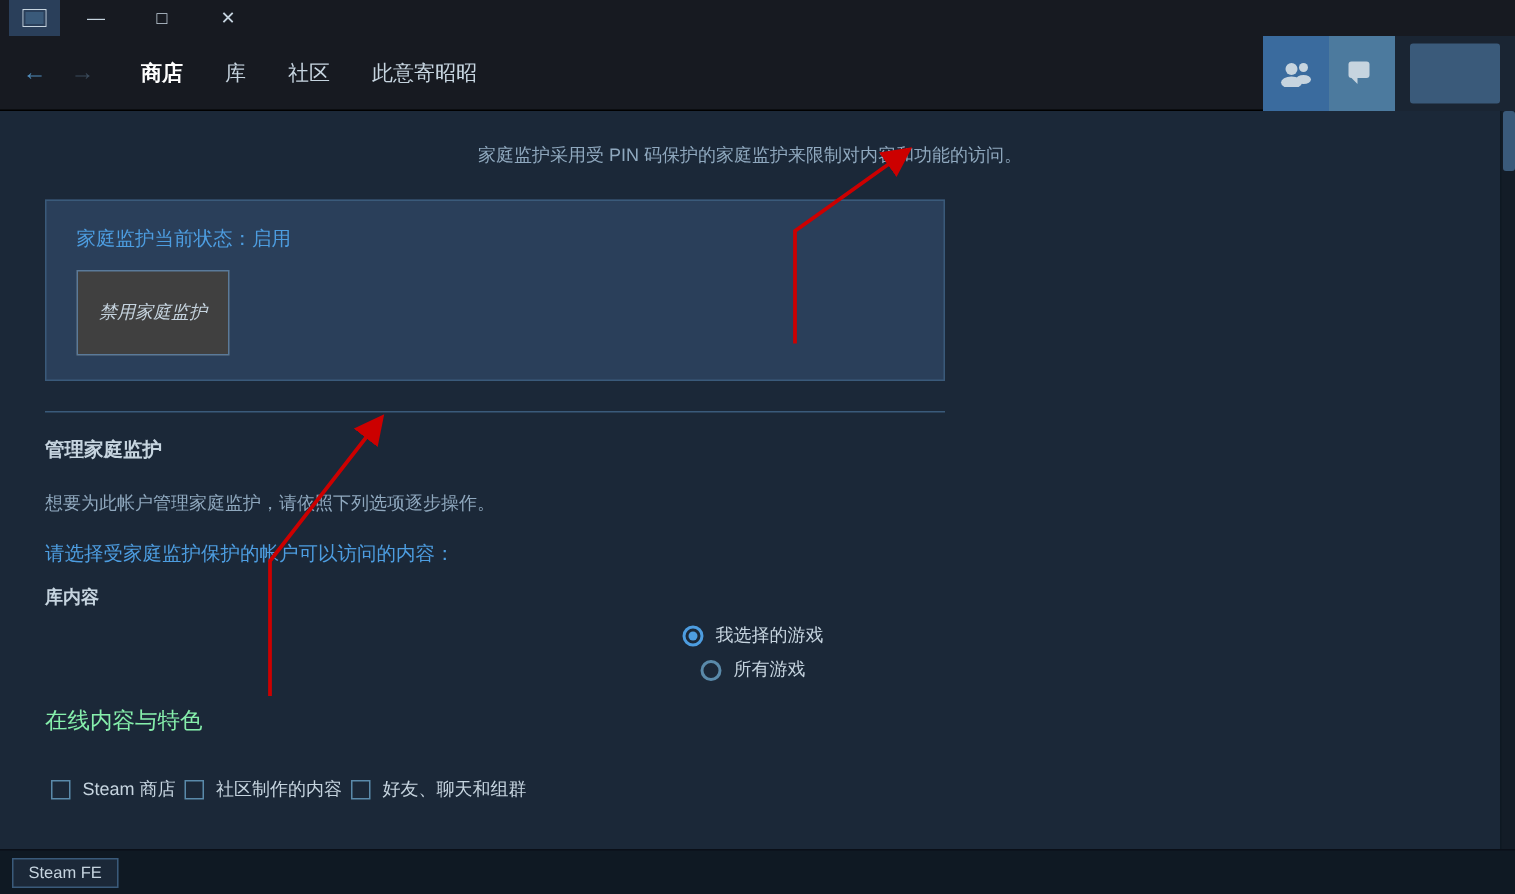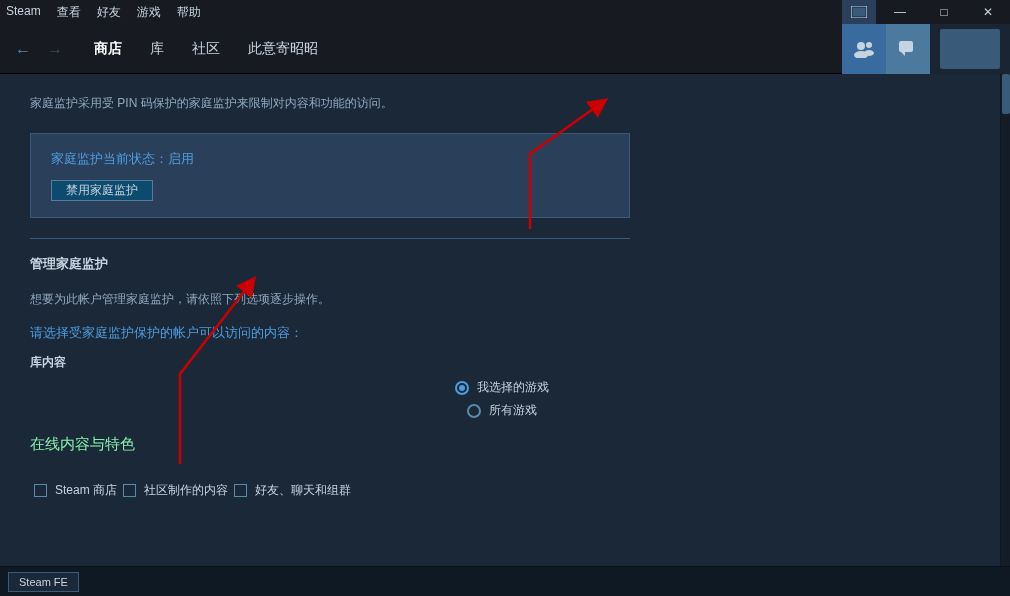--- a/index.html
+++ b/index.html
@@ -135,44 +135,46 @@
     }
     .content-area::-webkit-scrollbar-thumb {
       background: #3a5a7a;
     }
 
     .desc-text {
       font-size: 12px;
       color: #8fa8be;
       margin-bottom: 20px;
       line-height: 1.6;
+      text-align: center;
     }
 
     .status-box {
       background: #2a3f5a;
       border: 1px solid #3a5a7a;
       padding: 16px 20px;
       margin-bottom: 20px;
       max-width: 600px;
     }
 
     .status-line {
       font-size: 13px;
       color: #4d9de0;
       margin-bottom: 12px;
     }
 
     .btn-disable {
-      background: #0c4a6e;
+      background: #404040;
       border: 1px solid #5a7a9a;
       color: #c6d4df;
-      padding: 1px 14px;
+      padding: 19px 14px;
       font-size: 12px;
       cursor: pointer;
       font-family: "Microsoft YaHei", Arial, sans-serif;
+      font-style: italic;
     }
 
     .divider {
       border: none;
       border-top: 1px solid #3a5a7a;
       margin: 16px 0;
       max-width: 600px;
     }
 
     .section-title {
@@ -276,27 +278,20 @@
       left: 0;
       width: 100%;
       height: 100%;
       pointer-events: none;
     }
   </style>
 </head>
 <body>
 
 <div class="titlebar">
-  <div class="titlebar-menu">
-    <span>Steam</span>
-    <span>查看</span>
-    <span>好友</span>
-    <span>游戏</span>
-    <span>帮助</span>
-  </div>
   <div class="titlebar-controls">
 
     <div style="width:34px;height:24px;background:#2a3f5a;display:flex;align-items:center;justify-content:center;margin-right:2px;cursor:pointer;">
       <svg width="16" height="12" viewBox="0 0 16 12">
           <rect x="0" y="0" width="16" height="12" rx="1" fill="none" stroke="#c6d4df" stroke-width="1.2"></rect>
           <rect x="2" y="2" width="12" height="8" fill="#3a5a7a"></rect>
         </svg>
     </div>
     <div class="titlebar-btn">—</div>
     <div class="titlebar-btn">□</div>

